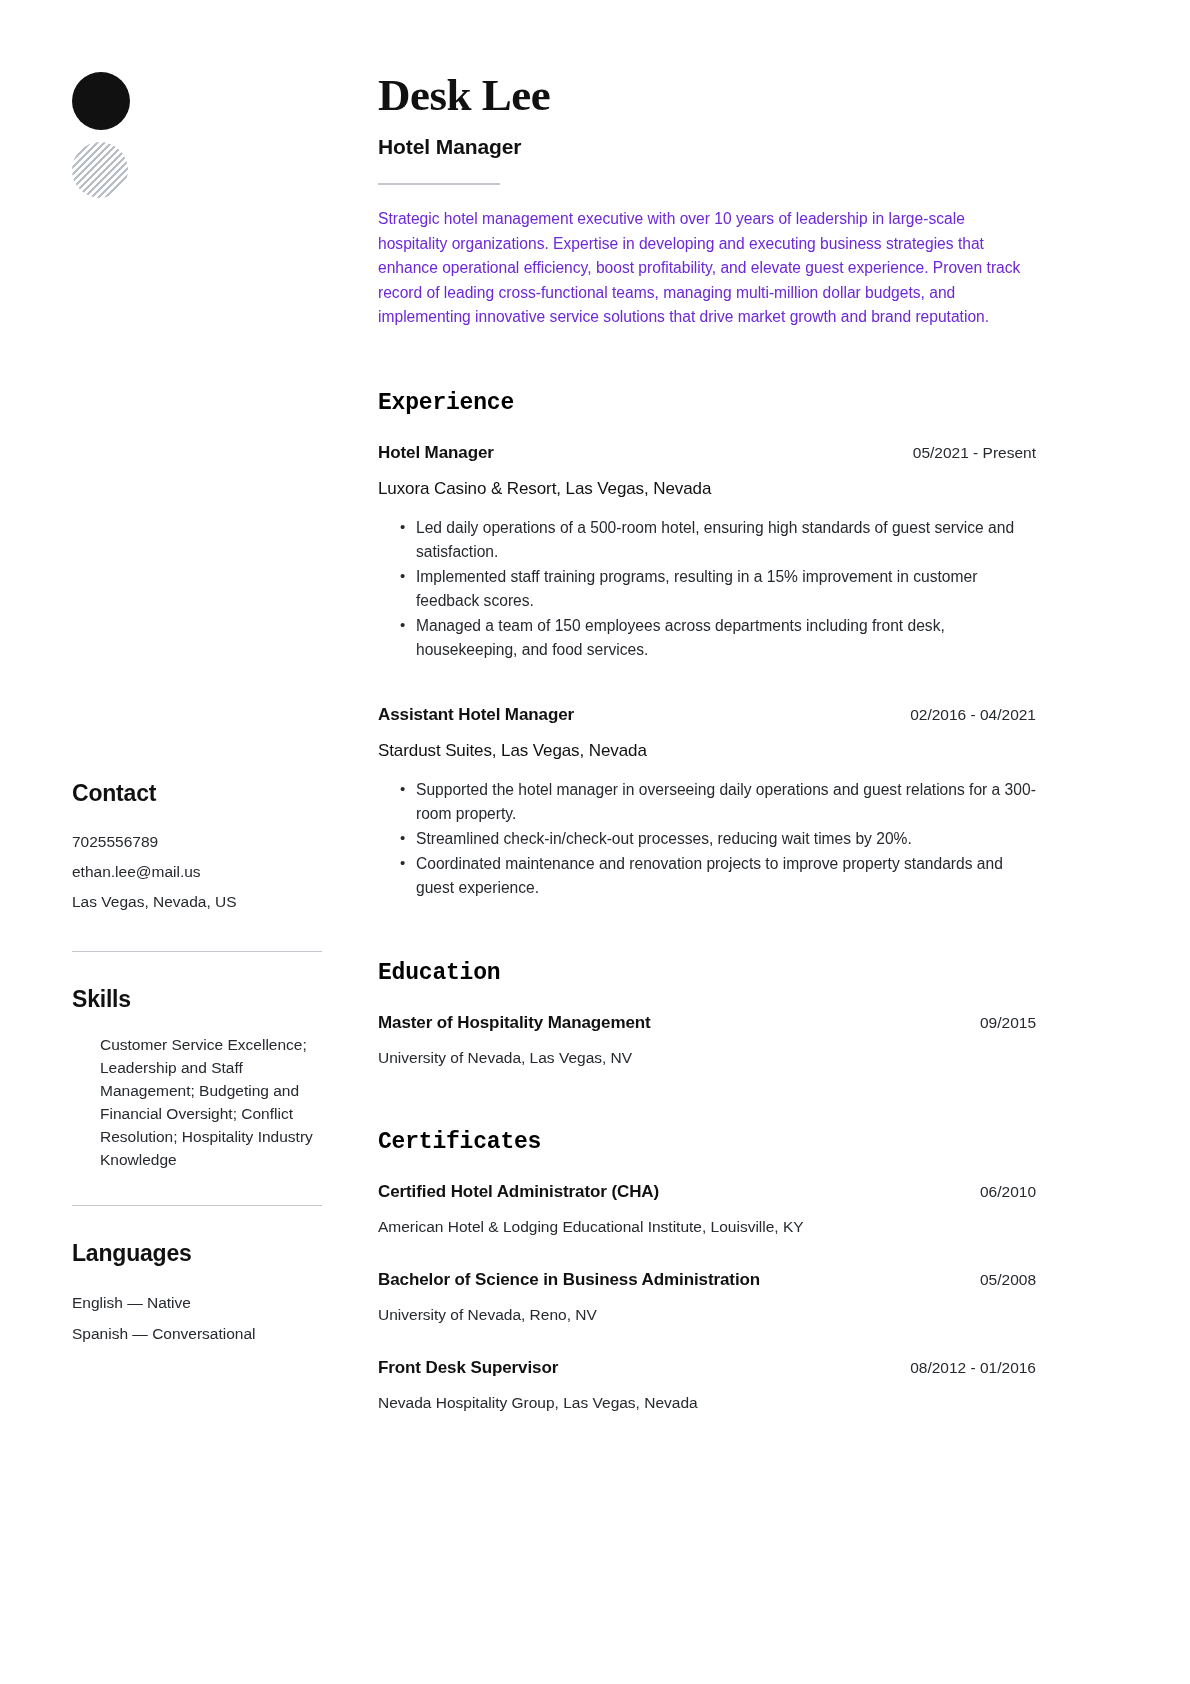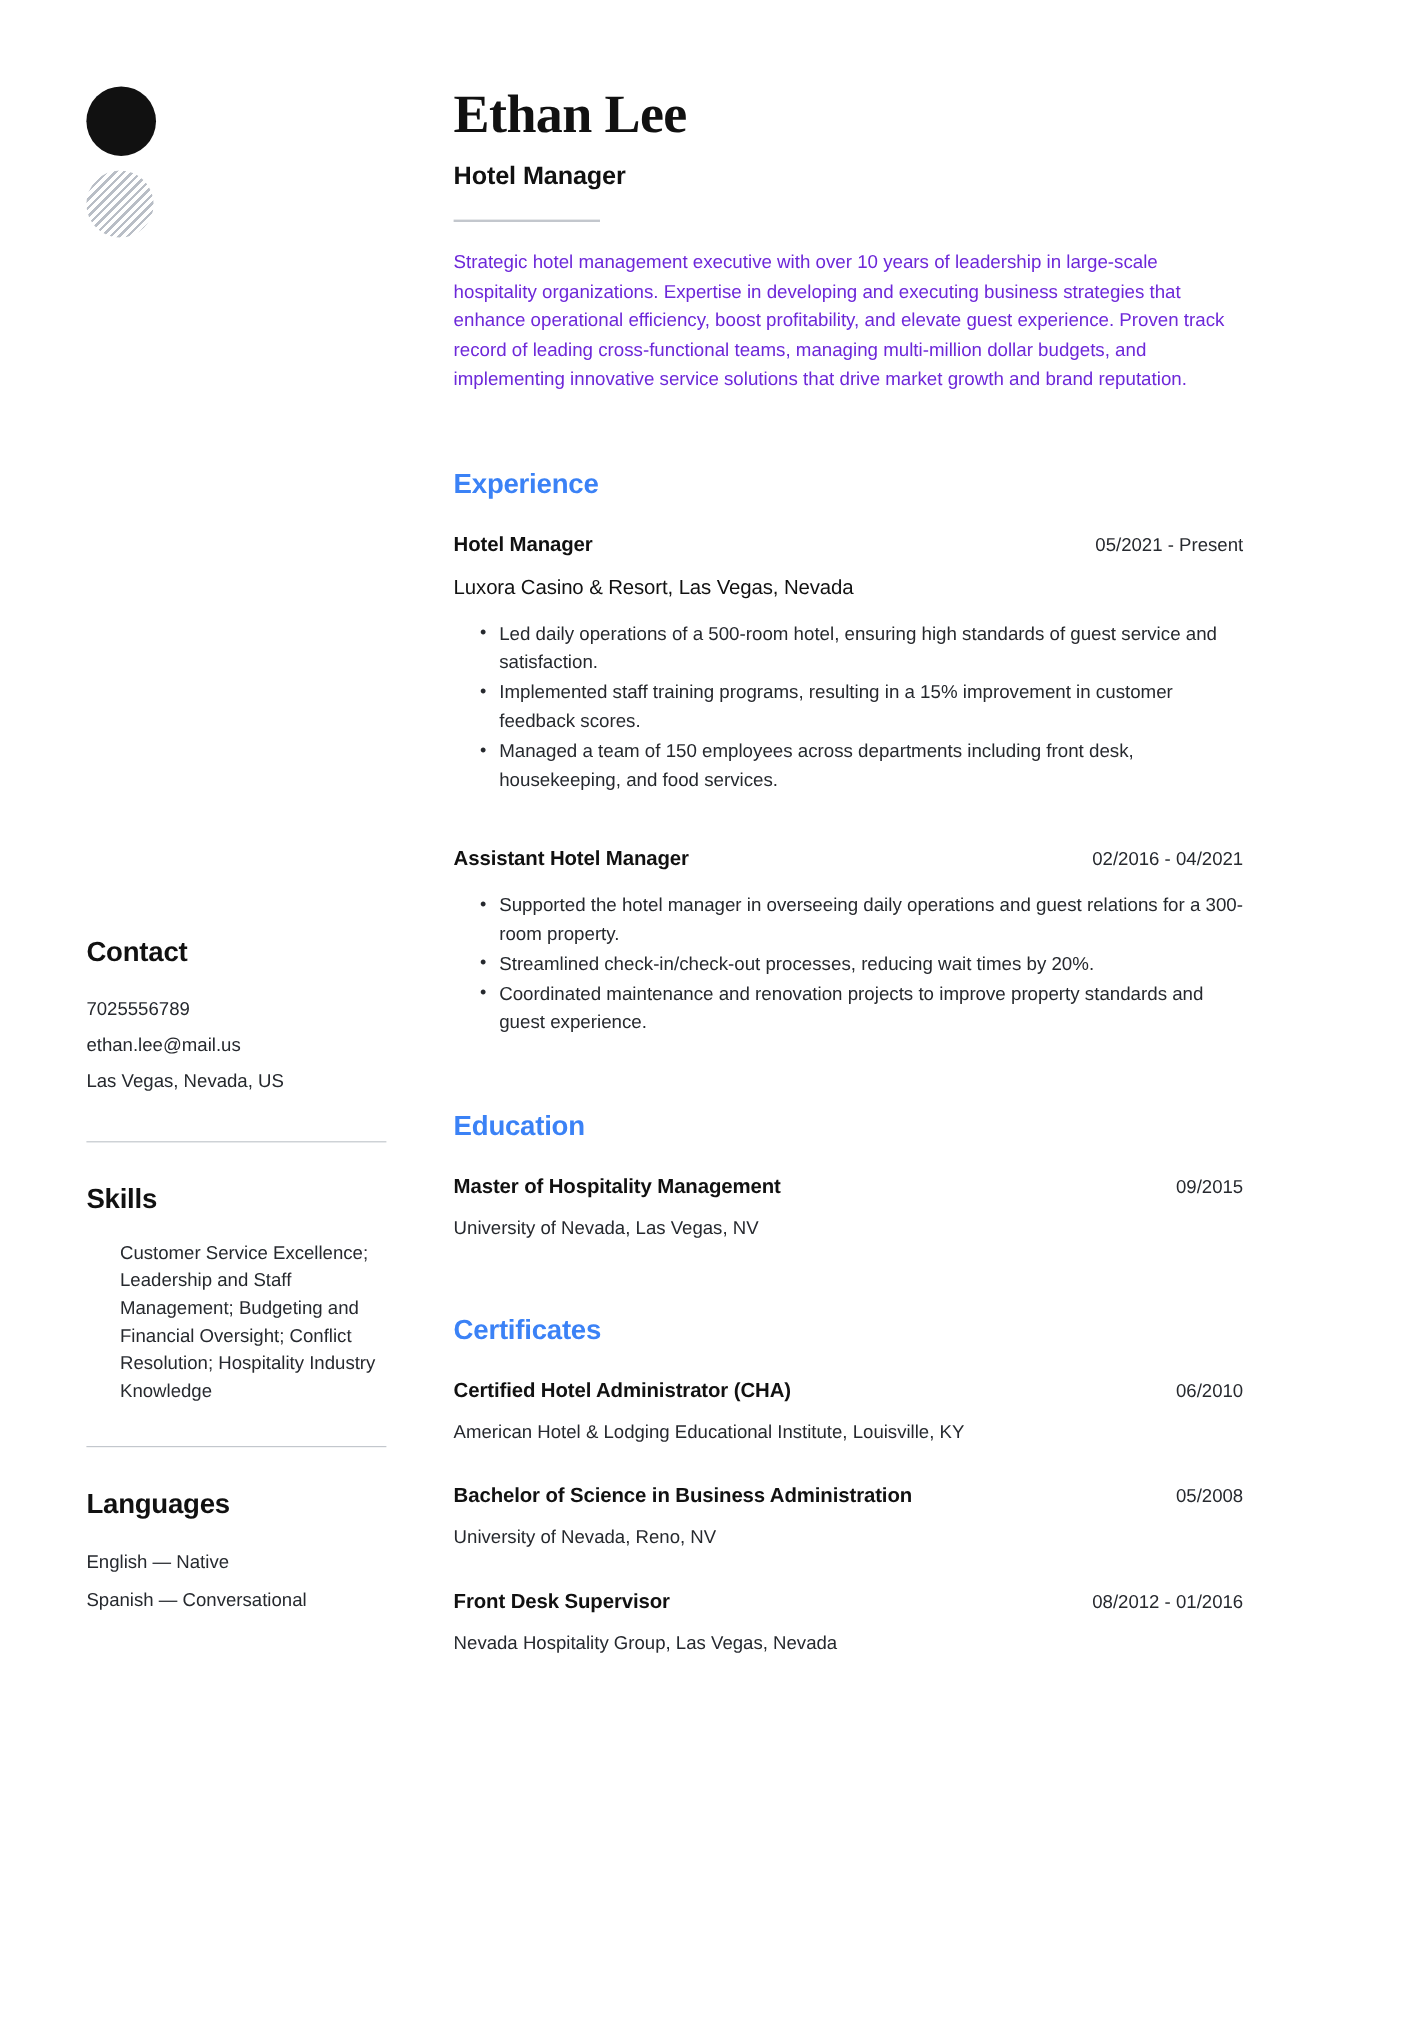--- a/index.html
+++ b/index.html
@@ -138,23 +138,24 @@
     max-width: 660px;
   }
 
   .section {
     margin-top: 60px;
   }
 
   .section-title {
     font-size: 23px;
     font-weight: bold;
-    color: #3b82f6;
+    color: #000000;
     letter-spacing: -0.2px;
     margin-bottom: 27px;
+    font-family: Liberation Mono, monospace;
   }
 
   .entry { margin-bottom: 30px; }
   .entry:last-child { margin-bottom: 0; }
 
   .entry-head {
     display: flex;
     justify-content: space-between;
     align-items: baseline;
     gap: 18px;
@@ -250,21 +251,21 @@
     <div>
       <div class="side-heading">Languages</div>
       <div class="lang-line">English — Native</div>
       <div class="lang-line">Spanish — Conversational</div>
     </div>
 
   </div>
 
   <div class="main">
 
-    <div class="name">Ethan Lee</div>
+    <div class="name">Desk Lee</div>
     <div class="role">Hotel Manager</div>
     <div class="rule"></div>
     <div class="summary">Strategic hotel management executive with over 10 years of leadership in large-scale hospitality organizations. Expertise in developing and executing business strategies that enhance operational efficiency, boost profitability, and elevate guest experience. Proven track record of leading cross-functional teams, managing multi-million dollar budgets, and implementing innovative service solutions that drive market growth and brand reputation.</div>
 
     <div class="section">
       <div class="section-title">Experience</div>
 
       <div class="entry">
         <div class="entry-head">
           <div class="entry-title">Hotel Manager</div>
@@ -276,20 +277,21 @@
           <li>Implemented staff training programs, resulting in a 15% improvement in customer feedback scores.</li>
           <li>Managed a team of 150 employees across departments including front desk, housekeeping, and food services.</li>
         </ul>
       </div>
 
       <div class="entry exp-gap">
         <div class="entry-head">
           <div class="entry-title">Assistant Hotel Manager</div>
           <div class="entry-date">02/2016 - 04/2021</div>
         </div>
+        <div class="entry-org">Stardust Suites, Las Vegas, Nevada</div>
         <ul class="bullets">
           <li>Supported the hotel manager in overseeing daily operations and guest relations for a 300-room property.</li>
           <li>Streamlined check-in/check-out processes, reducing wait times by 20%.</li>
           <li>Coordinated maintenance and renovation projects to improve property standards and guest experience.</li>
         </ul>
       </div>
     </div>
 
     <div class="section">
       <div class="section-title">Education</div>

